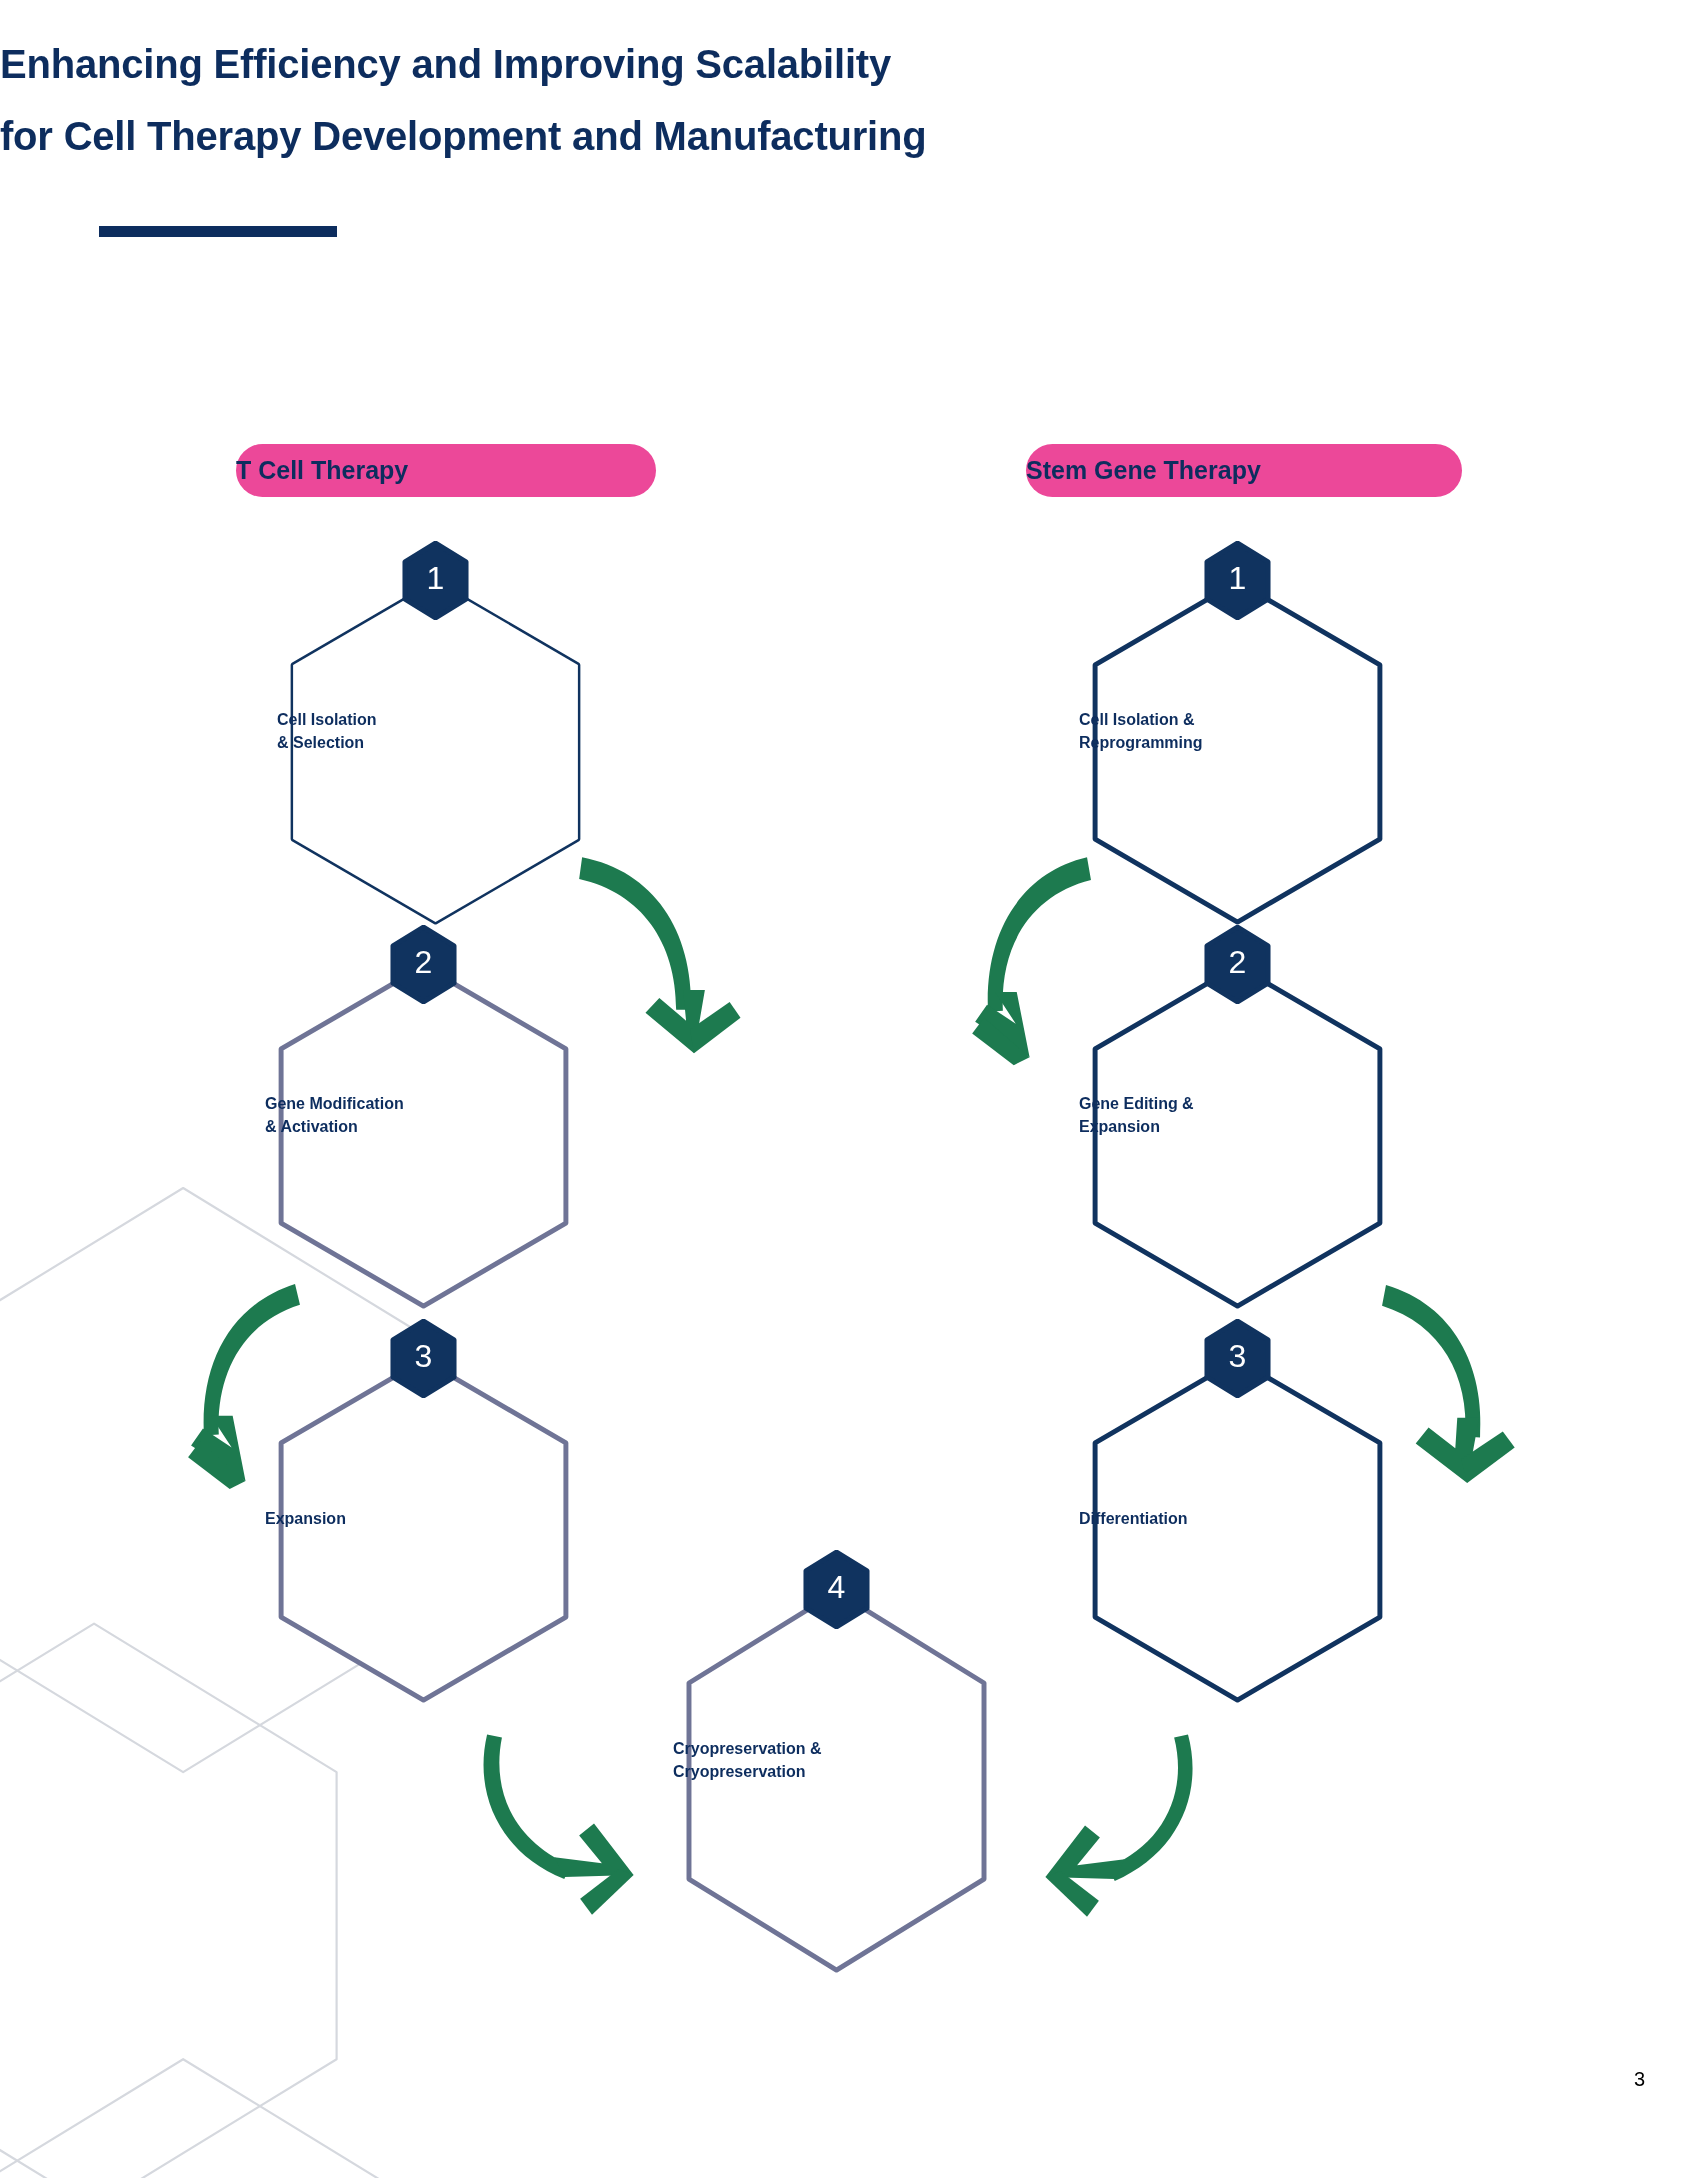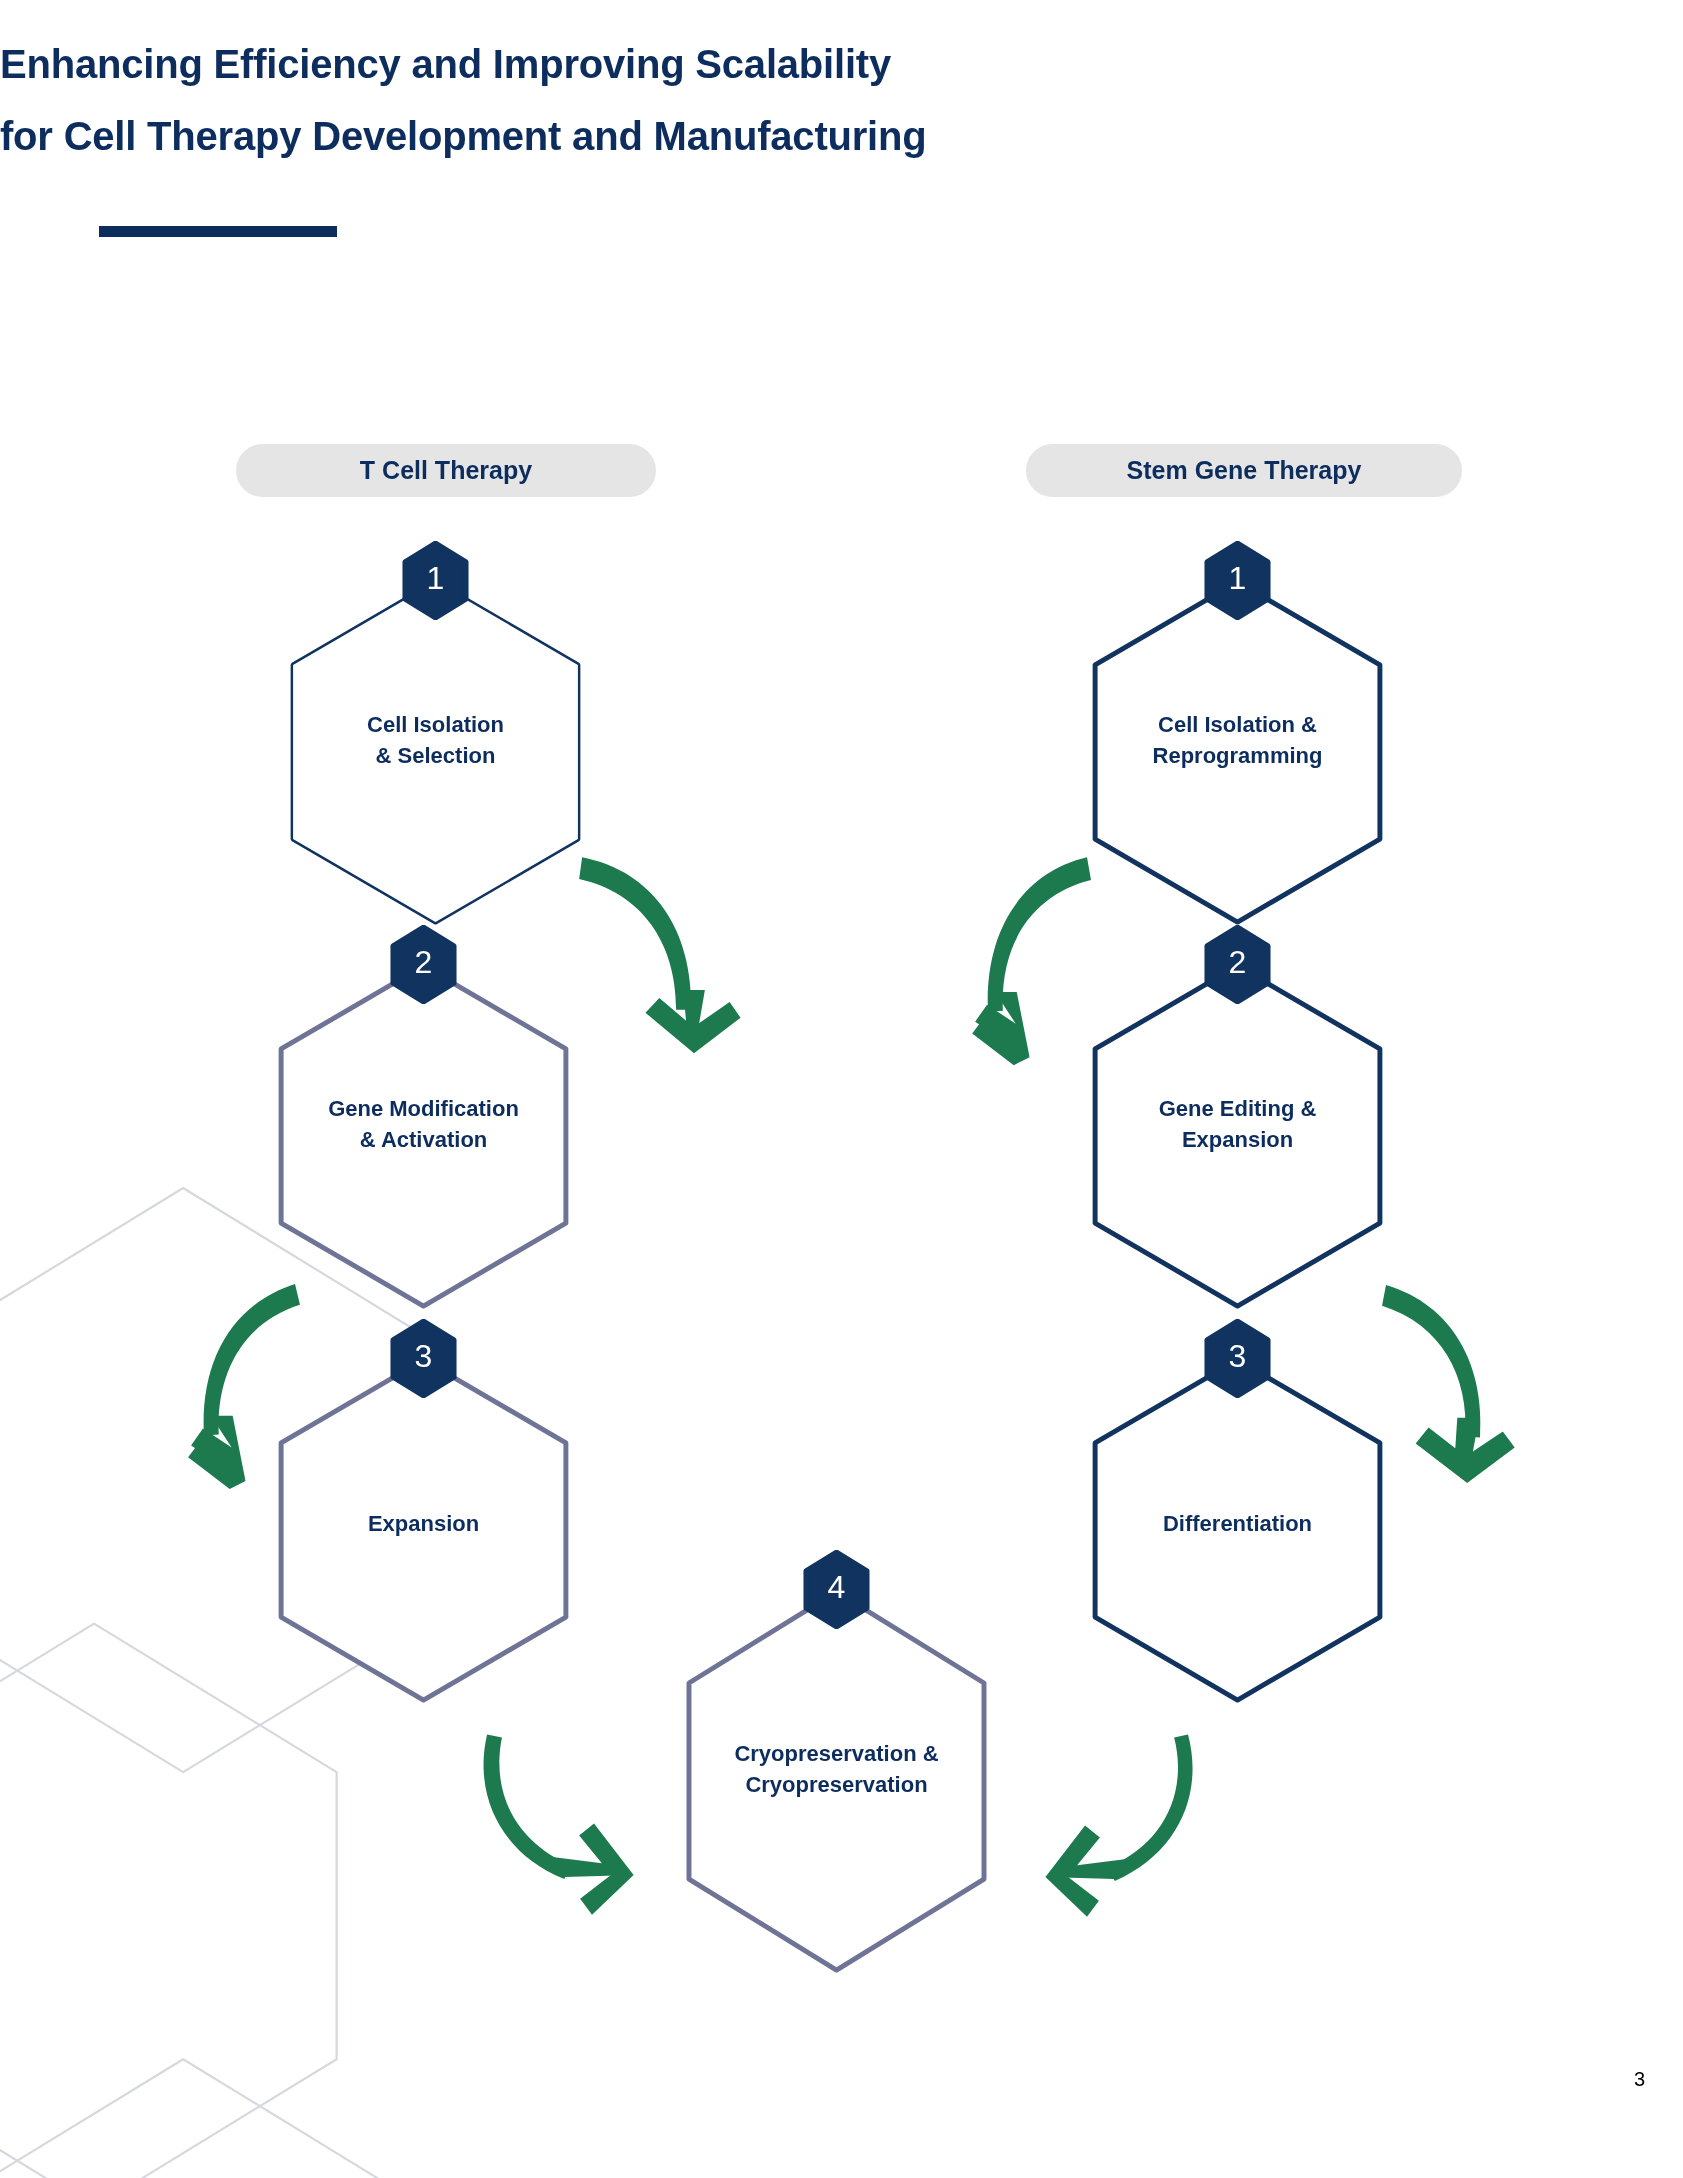--- a/index.html
+++ b/index.html
@@ -46,24 +46,23 @@
     width: 238px; height: 11px;
     background: #0d2d5e;
     z-index: 3;
   }
 
   
   .pill {
     position: absolute;
     height: 53px;
     border-radius: 27px;
-    background: #e5e5e5;
+    background: #ec4899;
     display: flex;
     align-items: center;
-    justify-content: center;
     font-size: 25px;
     font-weight: bold;
     color: #0d2d5e;
     z-index: 4;
   }
   #pill-t      { left: 236px;  top: 444px; width: 420px; }
   #pill-stem   { left: 1026px; top: 444px; width: 436px; }
 
   
   #arrows {
@@ -80,22 +79,21 @@
     z-index: 5;
   }
   .node .hexwrap {
     position: absolute;
     left: 0; top: 0;
   }
   .node .label {
     position: absolute;
     left: 0;
     width: 100%;
-    text-align: center;
-    font-size: 22px;
+    font-size: 16px;
     font-weight: bold;
     color: #0d2d5e;
     line-height: 1.42;
     pointer-events: none;
   }
   .badge {
     position: absolute;
     z-index: 7;
     width: 69px; height: 79px;
   }

